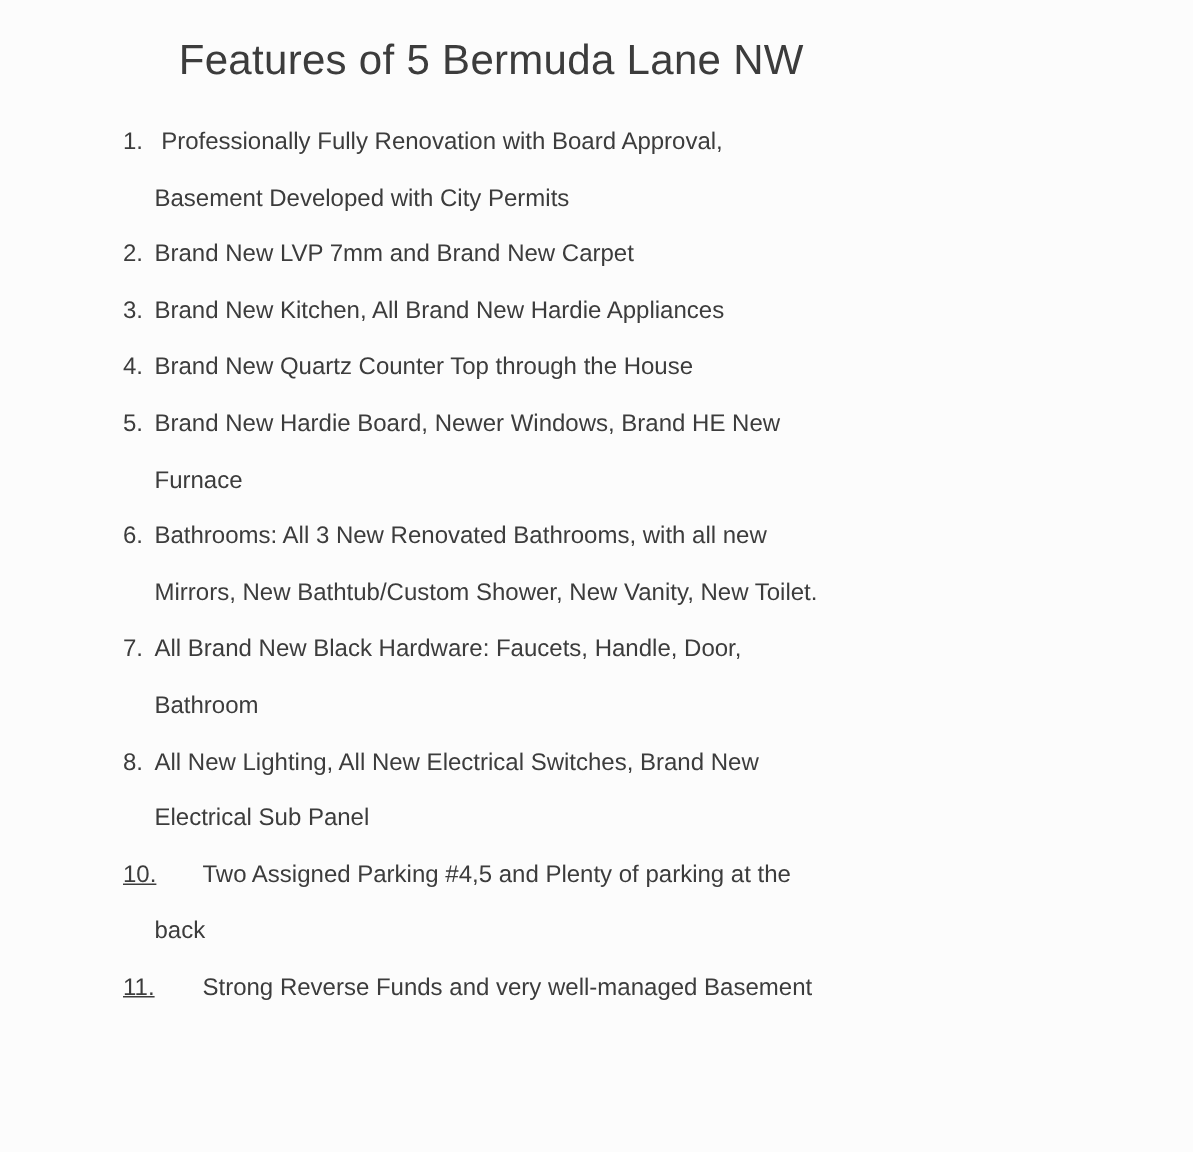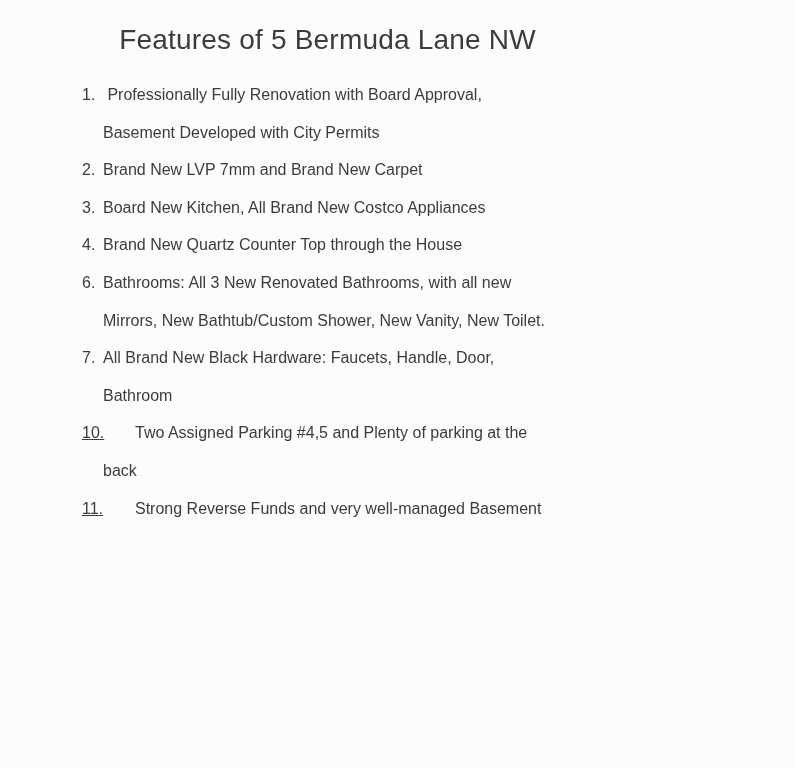--- a/index.html
+++ b/index.html
@@ -59,32 +59,40 @@
 
   <div class="list">
     <div class="item">
       <span class="num">1.</span><span class="txt"> Professionally Fully Renovation with Board Approval,
 Basement Developed with City Permits</span>
     </div>
     <div class="item">
       <span class="num">2.</span><span class="txt">Brand New LVP 7mm and Brand New Carpet</span>
     </div>
     <div class="item">
-      <span class="num">3.</span><span class="txt">Board New Kitchen, All Brand New Costco Appliances</span>
+      <span class="num">3.</span><span class="txt">Brand New Kitchen, All Brand New Hardie Appliances</span>
     </div>
     <div class="item">
       <span class="num">4.</span><span class="txt">Brand New Quartz Counter Top through the House</span>
+    </div>
+    <div class="item">
+      <span class="num">5.</span><span class="txt">Brand New Hardie Board, Newer Windows, Brand HE New
+Furnace</span>
     </div>
     <div class="item">
       <span class="num">6.</span><span class="txt">Bathrooms: All 3 New Renovated Bathrooms, with all new
 Mirrors, New Bathtub/Custom Shower, New Vanity, New Toilet.</span>
     </div>
     <div class="item">
       <span class="num">7.</span><span class="txt">All Brand New Black Hardware: Faucets, Handle, Door,
 Bathroom</span>
+    </div>
+    <div class="item">
+      <span class="num">8.</span><span class="txt">All New Lighting, All New Electrical Switches, Brand New
+Electrical Sub Panel</span>
     </div>
     <div class="item wide">
       <span class="num">10.</span><span class="txt">Two Assigned Parking #4,5 and Plenty of parking at the
 back</span>
     </div>
     <div class="item wide">
       <span class="num">11.</span><span class="txt">Strong Reverse Funds and very well-managed Basement</span>
     </div>
   </div>
 </div>

